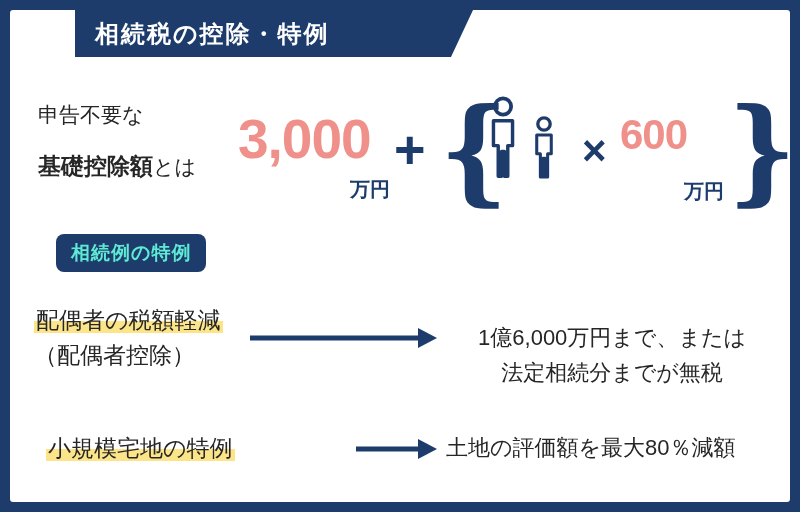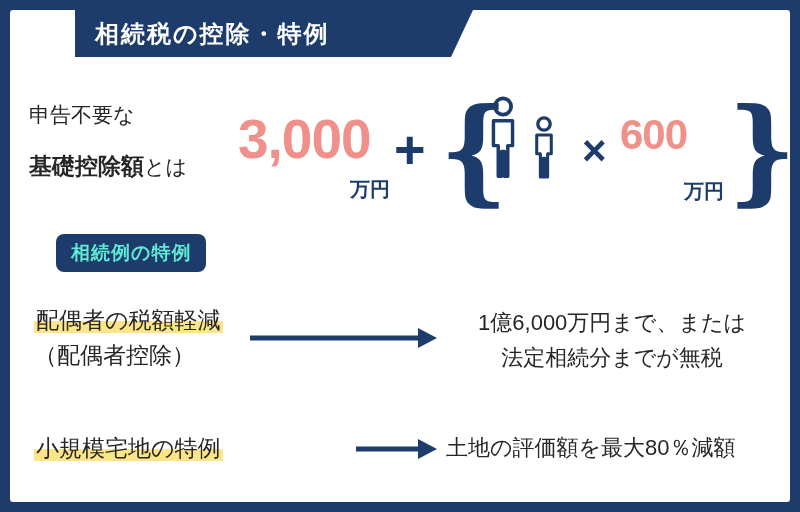--- a/index.html
+++ b/index.html
@@ -22,21 +22,21 @@
     position:absolute;left:75px;top:10px;width:398px;height:47px;
     background:#1d3c6b;
     clip-path:polygon(0 0,100% 0,calc(100% - 22px) 100%,0 100%);
     display:flex;align-items:center;
   }
   .banner span{
     color:#ffffff;font-size:24px;font-weight:bold;letter-spacing:2px;
     padding-left:20px;
   }
   
-  .intro{position:absolute;left:29px;top:100px;color:#262626;}
+  .intro{position:absolute;left:38px;top:100px;color:#262626;}
   .intro .l1{font-size:21px;line-height:30px;}
   .intro .l2{font-size:21px;line-height:32px;margin-top:20px;}
   .intro .l2 b{font-size:23px;font-weight:bold;}
   .amount{
     position:absolute;color:#f0908a;font-weight:bold;
     letter-spacing:-1px;line-height:1;
   }
   .amount1{left:238px;top:112px;font-size:55px;}
   .amount2{left:620px;top:114px;font-size:42px;}
   .unit{
@@ -73,37 +73,37 @@
     padding:6px 15px;border-radius:8px;
   }
   
   .hl{
     background:linear-gradient(to top,#fce489 46%,transparent 46%);
     padding:0 2px;
   }
   .ex-label{position:absolute;color:#262626;font-size:23px;line-height:1;}
   .ex1-l1{left:34px;top:309px;}
   .ex1-l2{left:34px;top:344px;}
-  .ex2-l1{left:34px;top:437px;}
+  .ex2-l1{left:46px;top:437px;}
   .arrow{position:absolute;height:22px;}
   .arrow .shaft{
     position:absolute;left:0;right:15px;top:50%;height:5px;
     transform:translateY(-50%);background:#1d3c6b;
   }
   .arrow .head{
     position:absolute;right:0;top:50%;transform:translateY(-50%);
     width:0;height:0;
     border-left:19px solid #1d3c6b;
     border-top:10px solid transparent;
     border-bottom:10px solid transparent;
   }
   .arrow1{left:250px;top:327px;width:187px;}
   .arrow2{left:356px;top:438px;width:81px;}
   .result{position:absolute;color:#262626;font-size:22px;}
-  .result1{left:438px;top:305px;width:348px;text-align:center;line-height:35px;}
+  .result1{left:438px;top:320px;width:348px;text-align:center;line-height:35px;}
   .result2{left:446px;top:437px;line-height:1;}
 </style>
 </head>
 <body>
 
 <div class="frame">
   <div class="content"></div>
 
   <div class="banner">
     <span>相続税の控除・特例</span>

